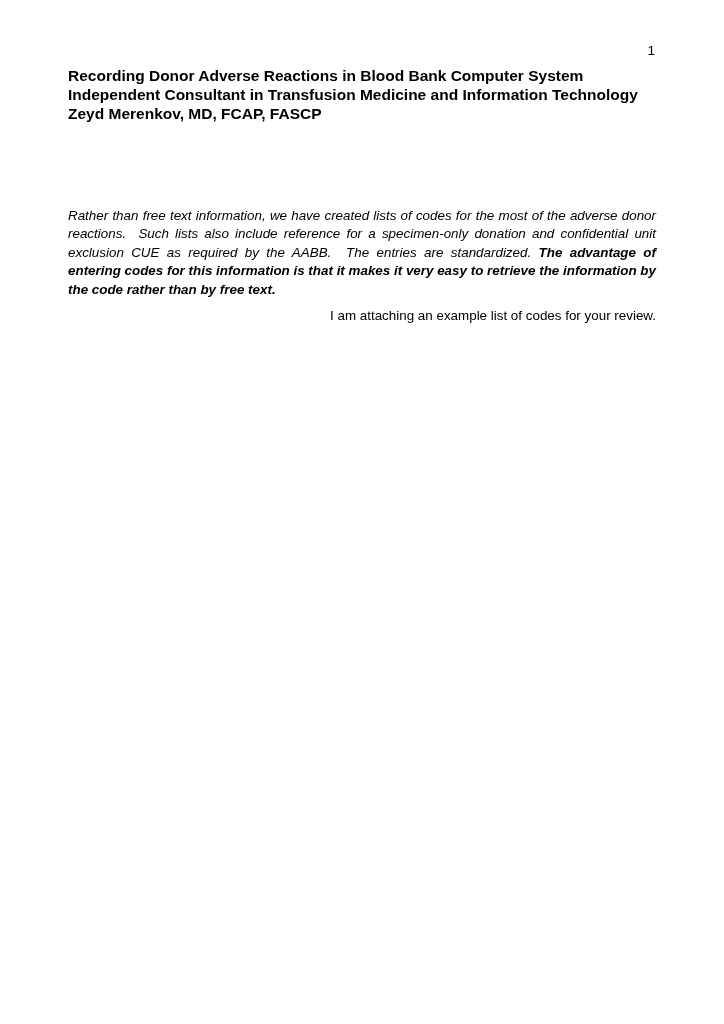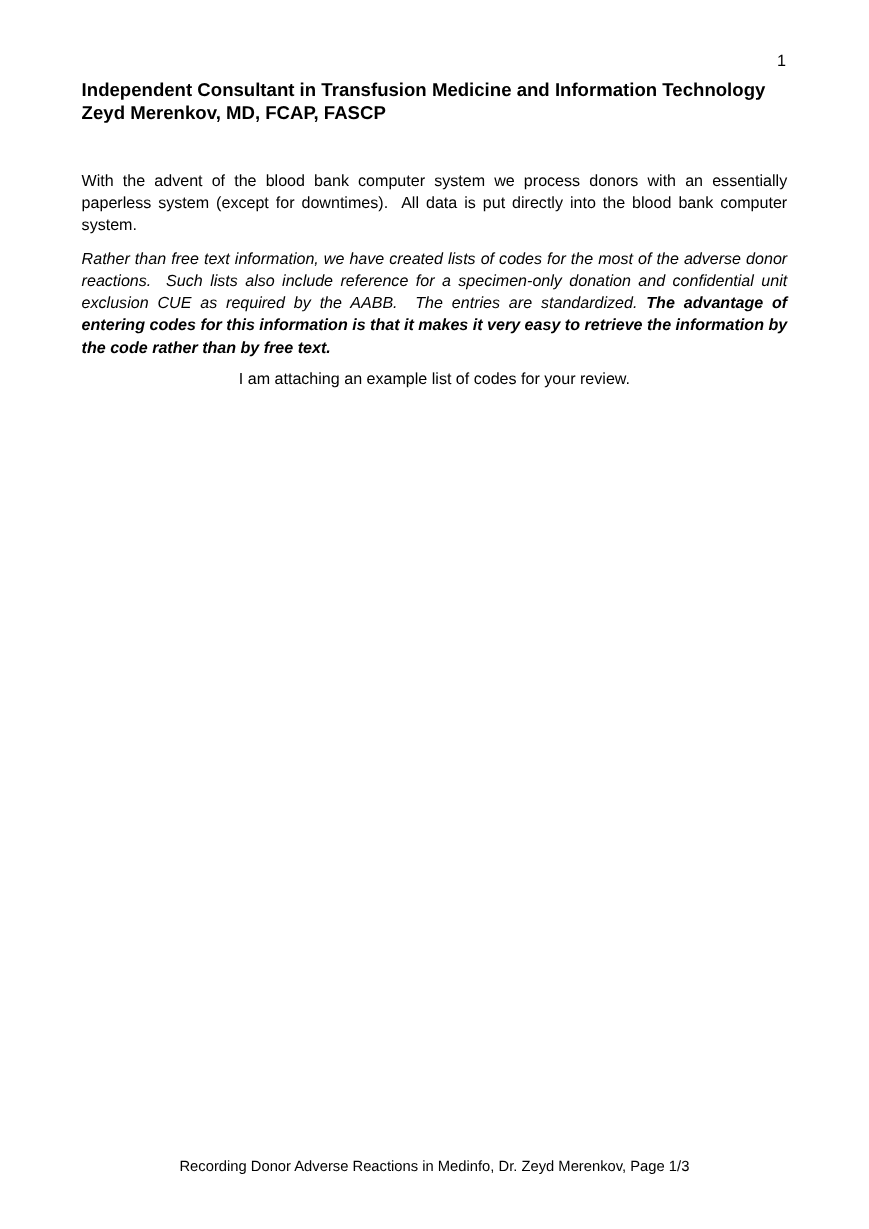--- a/index.html
+++ b/index.html
@@ -45,45 +45,44 @@
     position: absolute;
     left: 68px;
     width: 588px;
     margin: 0;
     font-size: 13.4px;
     line-height: 18.4px;
     text-align: justify;
   }
   .para-1 { top: 142px; }
   .para-2 { top: 207px; font-style: italic; }
-  .para-3 { top: 307px; text-align: center; }
+  .para-3 { top: 307px; text-align: right; }
   .bold-run { font-weight: bold; }
   .footer-line {
     position: absolute;
     top: 964px;
     left: 0;
     width: 100%;
     text-align: center;
     font-size: 12.3px;
     line-height: 16px;
   }
 </style>
 </head>
 <body>
 
 <div class="page">
 
   <div class="page-number">1</div>
 
   <div class="title-block">
+    <div class="h-line">Recording Donor Adverse Reactions in Blood Bank Computer System</div>
     <div class="h-line">Independent Consultant in Transfusion Medicine and Information Technology</div>
     <div class="h-line">Zeyd Merenkov, MD, FCAP, FASCP</div>
   </div>
 
-  <p class="para para-1">With the advent of the blood bank computer system we process donors with an essentially paperless system (except for downtimes).&nbsp; All data is put directly into the blood bank computer system.</p>
 
   <p class="para para-2"><span>Rather than free text information, we have created lists of codes for the most of the adverse donor reactions.&nbsp; Such lists also include reference for a specimen-only donation and confidential unit exclusion CUE as required by the AABB.&nbsp; The entries are standardized. </span><span class="bold-run">The advantage of entering codes for this information is that it makes it very easy to retrieve the information by the code rather than by free text.</span></p>
 
   <p class="para para-3">I am attaching an example list of codes for your review.</p>
 
-  <div class="footer-line">Recording Donor Adverse Reactions in Medinfo, Dr. Zeyd Merenkov, Page 1/3</div>
 
 </div>
 
 </body></html>

